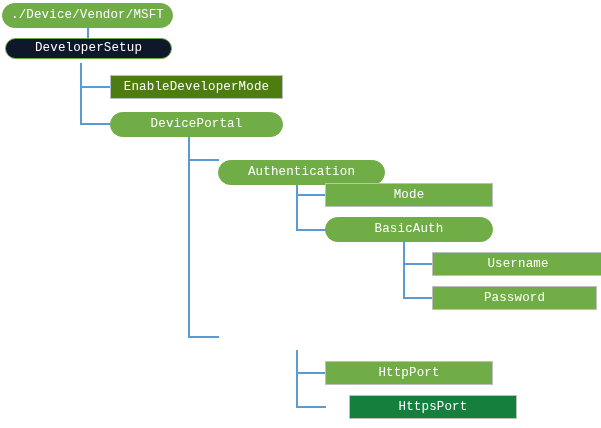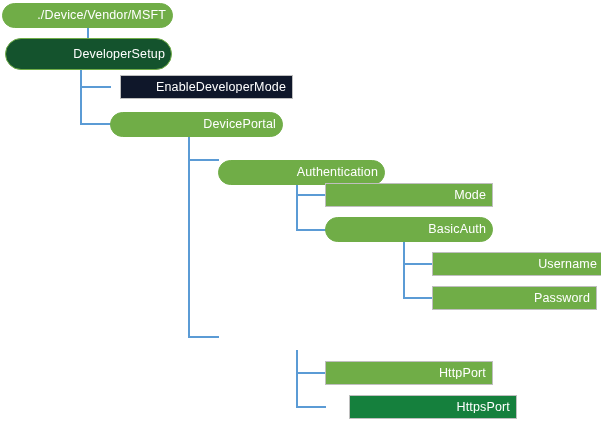--- a/index.html
+++ b/index.html
@@ -16,26 +16,27 @@
     overflow: hidden;
     font-family: "Liberation Sans", sans-serif;
   }
   .node {
     position: absolute;
     box-sizing: border-box;
     background: #70AD47;
     color: #ffffff;
     display: flex;
     align-items: center;
-    justify-content: flex-end;
+    justify-content: center;
     font-size: 12.5px;
     letter-spacing: 0.15px;
     line-height: 1;
     white-space: nowrap;
     user-select: none;
+    font-family: Liberation Mono, monospace;
   }
   .node.rounded {
     border-radius: 999px;
     border: 1px solid #70AD47;
   }
   .node.rect {
     border-radius: 0;
     border: 1px solid #BFBFBF;
   }
   .node-label {
@@ -68,24 +69,24 @@
     <div class="conn h" style="left: 296px; top: 229px; width: 30px; background: rgb(91, 155, 213);"></div>
     <div class="conn v" style="left: 403px; top: 242px; height: 57px; background: rgb(91, 155, 213);"></div>
     <div class="conn h" style="left: 403px; top: 263px; width: 30px; background: rgb(91, 155, 213);"></div>
     <div class="conn h" style="left: 403px; top: 297px; width: 30px; background: rgb(91, 155, 213);"></div>
     <div class="conn v" style="left: 296px; top: 350px; height: 58px; background: rgb(91, 155, 213);"></div>
     <div class="conn h" style="left: 296px; top: 372px; width: 30px; background: rgb(91, 155, 213);"></div>
     <div class="conn h" style="left: 296px; top: 406px; width: 30px; background: rgb(91, 155, 213);"></div>
     <div class="node rounded" style="left: 2px; top: 3px; width: 171px; height: 25px; background: rgb(112, 173, 71); color: rgb(255, 255, 255); border-color: rgb(112, 173, 71);">
       <span class="node-label">./Device/Vendor/MSFT</span>
     </div>
-    <div class="node rounded" style="left: 5px; top: 38px; width: 167px; height: 32px; background: #14532d; color: rgb(255, 255, 255); border-color: rgb(112, 173, 71);">
+    <div class="node rounded" style="left: 5px; top: 38px; width: 167px; height: 21px; background: #0f172a; color: rgb(255, 255, 255); border-color: rgb(112, 173, 71);">
       <span class="node-label">DeveloperSetup</span>
     </div>
-    <div class="node rect" style="left: 120px; top: 75px; width: 173px; height: 24px; background: #0f172a; color: rgb(255, 255, 255); border-color: rgb(191, 191, 191);">
+    <div class="node rect" style="left: 110px; top: 75px; width: 173px; height: 24px; background: #4d7c0f; color: rgb(255, 255, 255); border-color: rgb(191, 191, 191);">
       <span class="node-label">EnableDeveloperMode</span>
     </div>
     <div class="node rounded" style="left: 110px; top: 112px; width: 173px; height: 25px; background: rgb(112, 173, 71); color: rgb(255, 255, 255); border-color: rgb(112, 173, 71);">
       <span class="node-label">DevicePortal</span>
     </div>
     <div class="node rounded" style="left: 218px; top: 160px; width: 167px; height: 25px; background: rgb(112, 173, 71); color: rgb(255, 255, 255); border-color: rgb(112, 173, 71);">
       <span class="node-label">Authentication</span>
     </div>
     <div class="node rect" style="left: 325px; top: 183px; width: 168px; height: 24px; background: rgb(112, 173, 71); color: rgb(255, 255, 255); border-color: rgb(191, 191, 191);">
       <span class="node-label">Mode</span>

